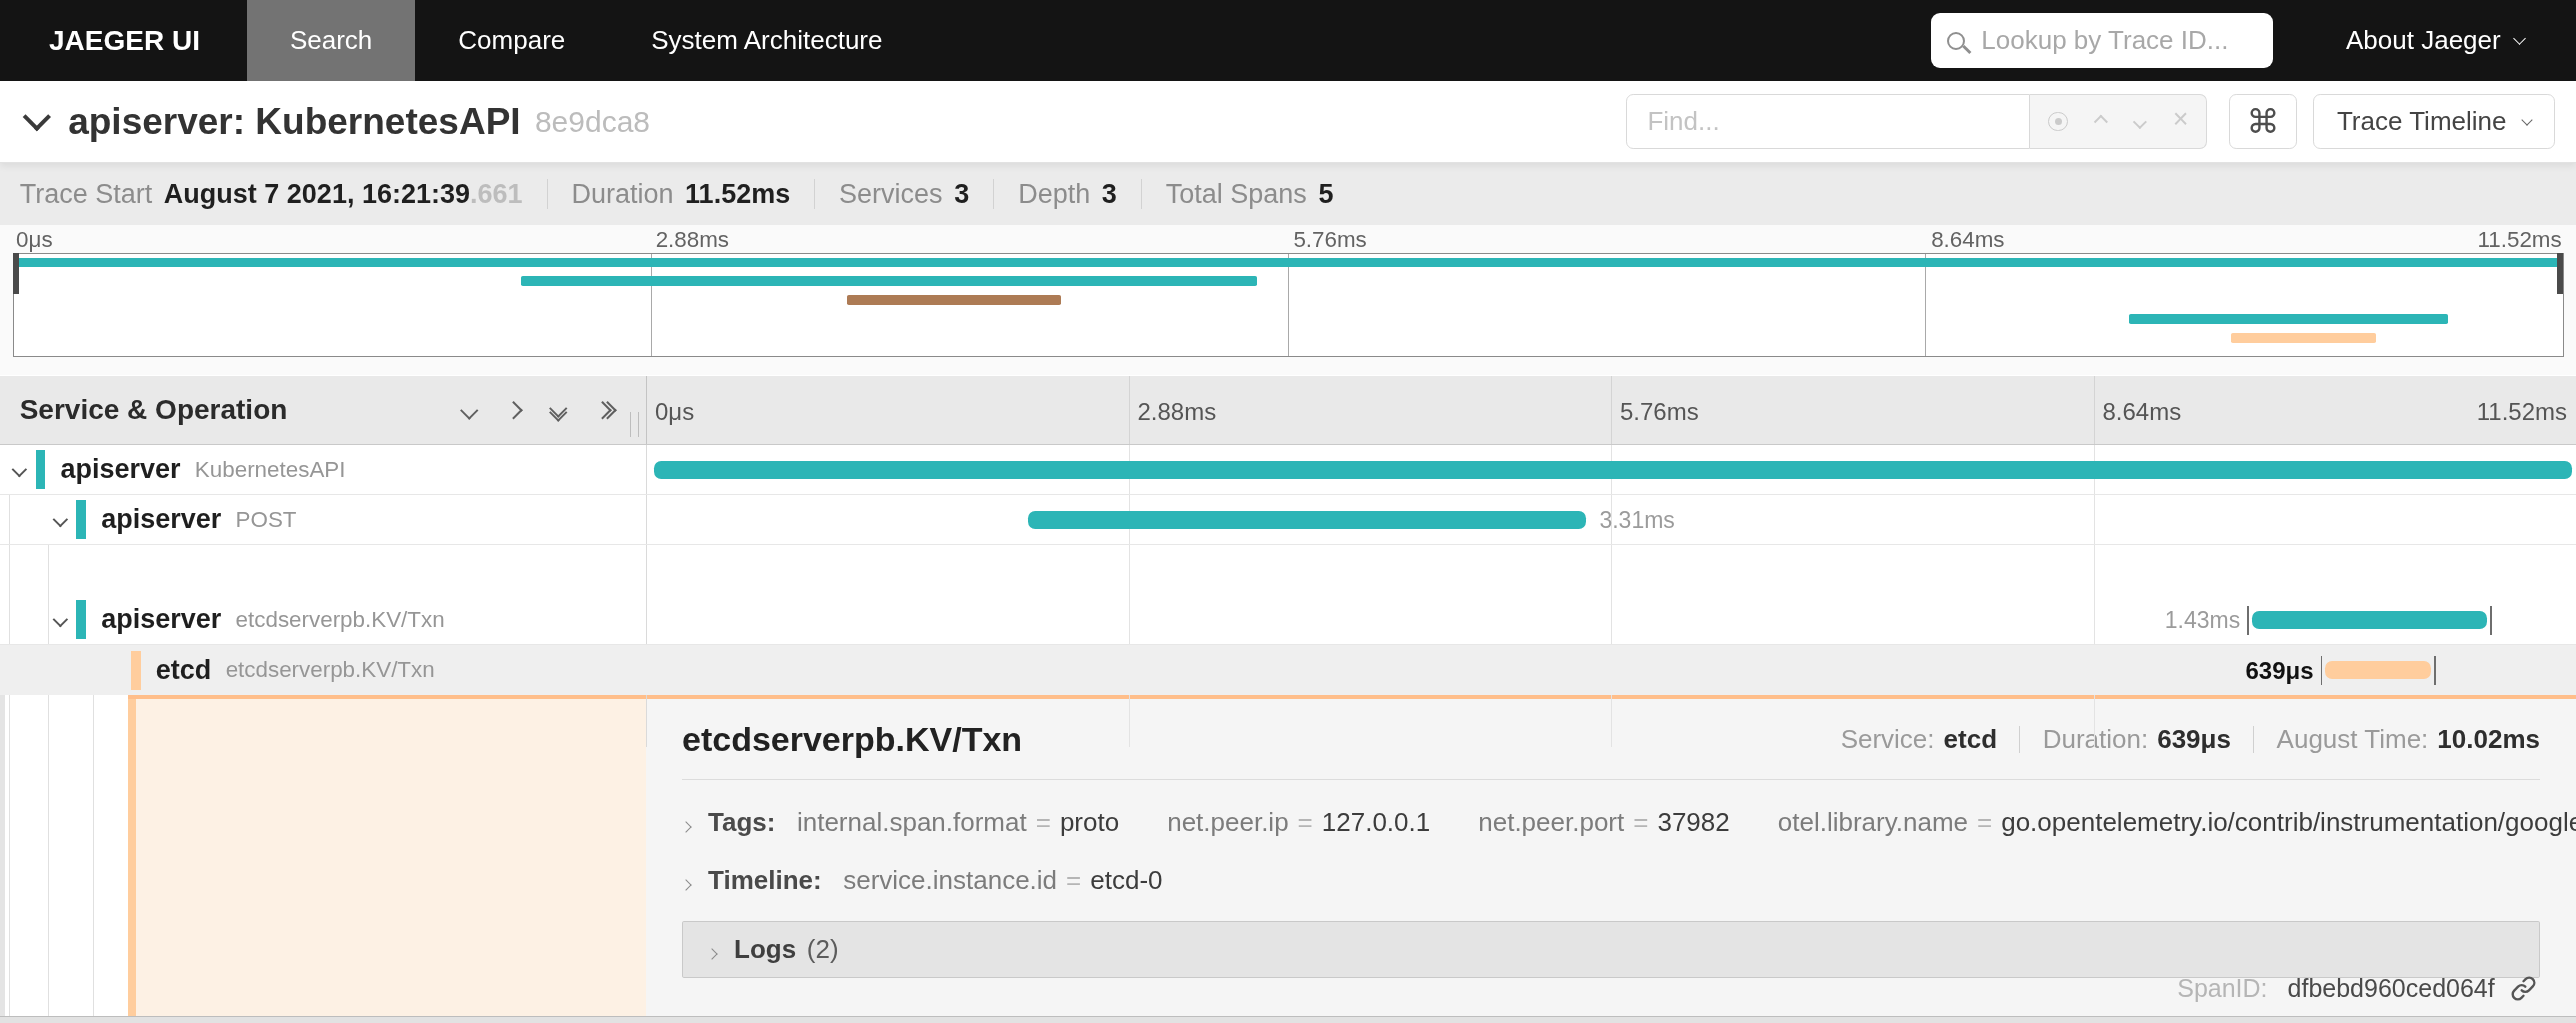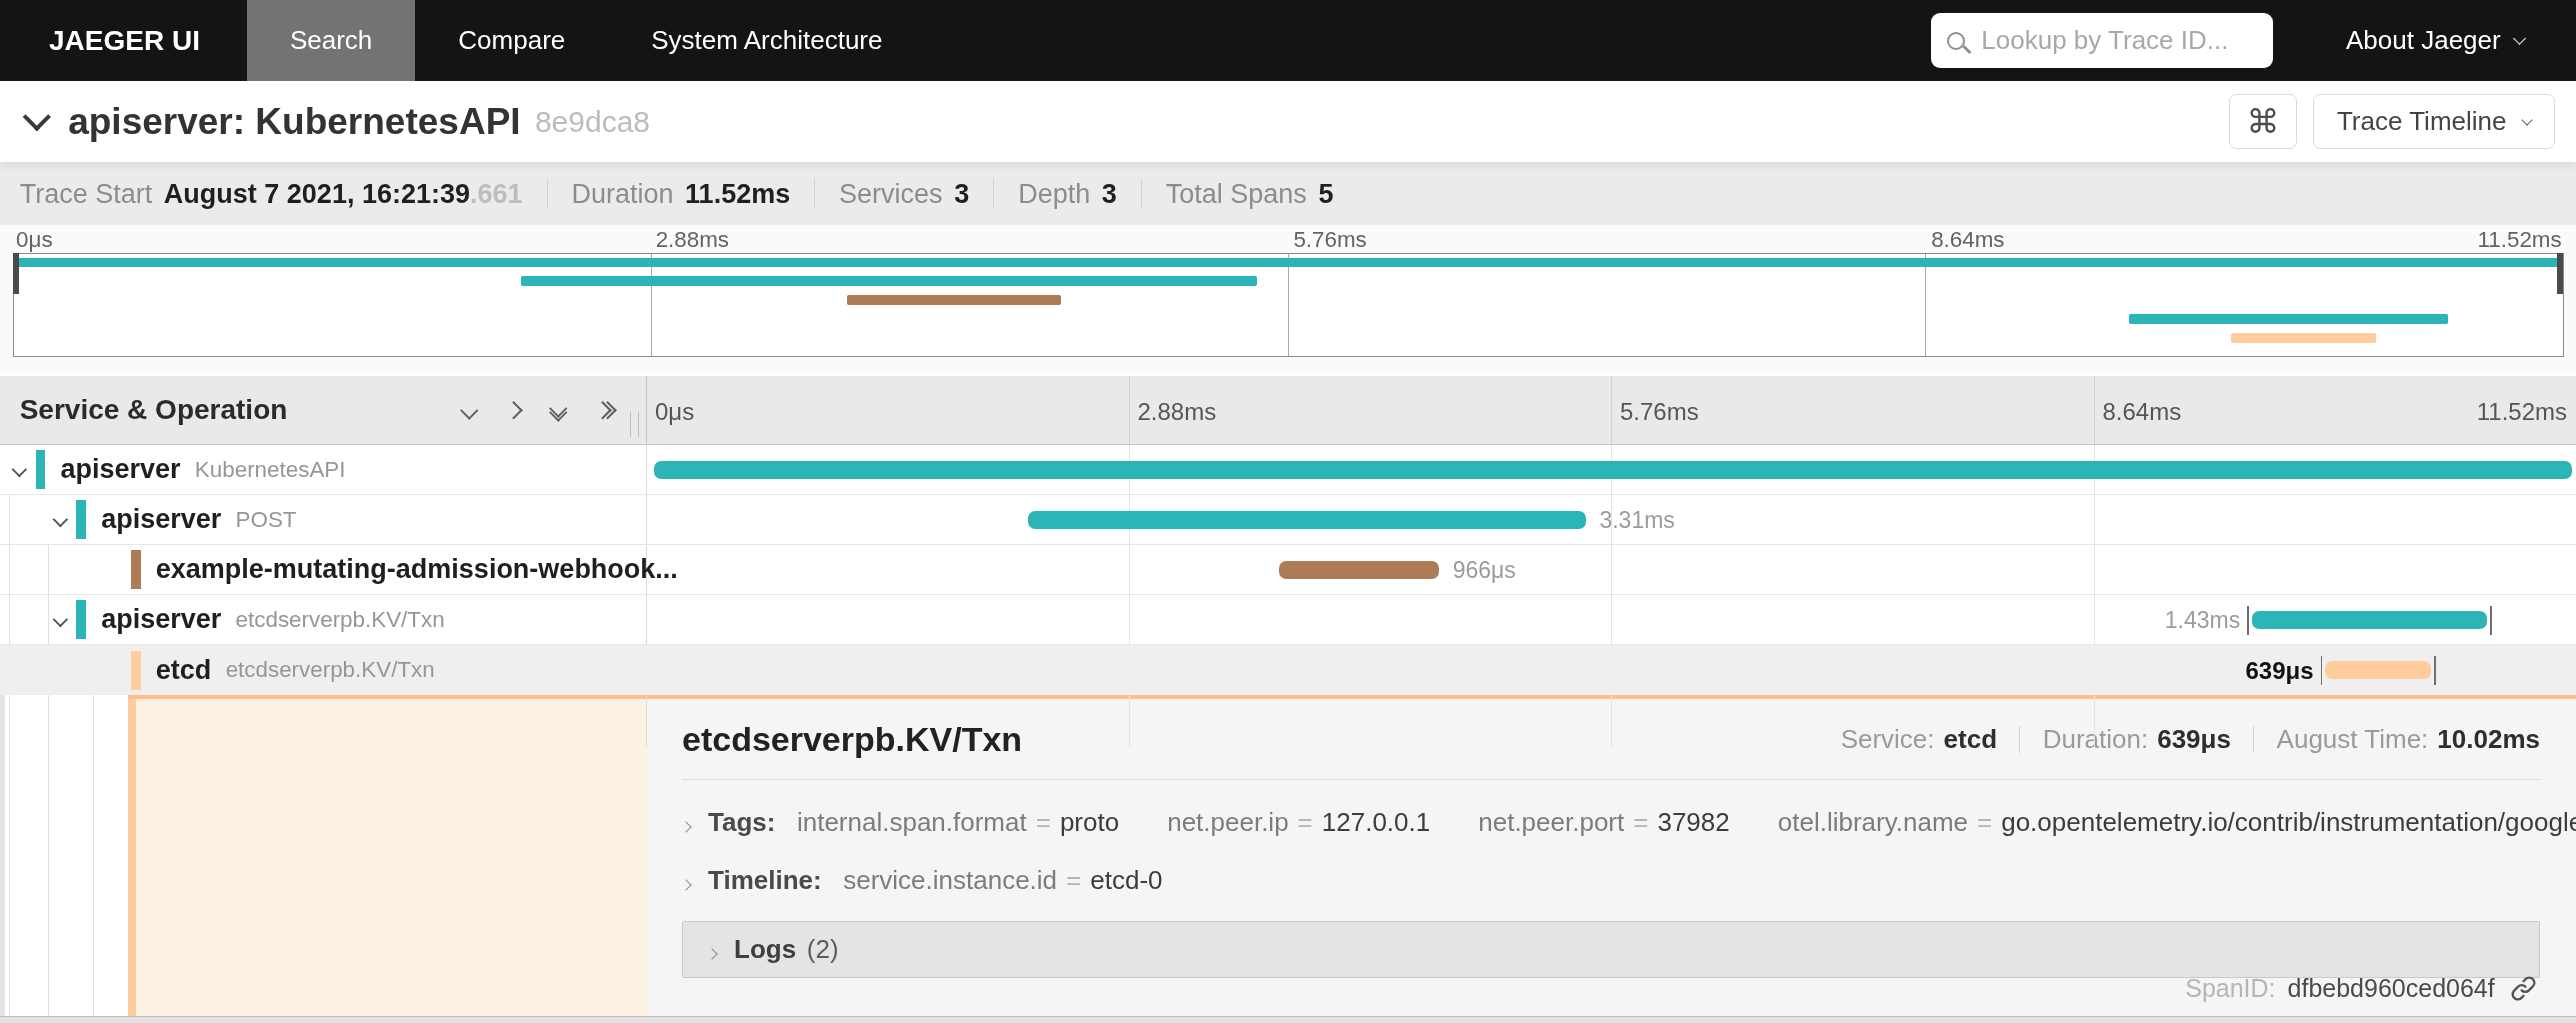--- a/index.html
+++ b/index.html
@@ -157,21 +157,21 @@
   .kv .k { color:#7c7c7c; }
   .kv .eq { color:#b5b5b5; margin:0 9px; }
   .kv .v { color:#3c3c3c; }
   .kv-sep { width:0.9px; height:27px; background:#d8d8d8; margin:0 24px; }
   .logsbox { margin-top:25px; height:57px; background:#e4e4e4; border:0.9px solid #c9c9c9;
              border-radius:1.8px; display:flex; align-items:center; padding-left:25px; font-size:26px; }
   .logsbox .dp-label { margin-right:0; color:#3f3f3f; }
   .logs-count { color:#5c5c5c; margin-left:10.7px; font-weight:normal; }
   .spanidrow { position:absolute; right:38px; bottom:12.5px; display:flex; align-items:center; font-size:25px; }
   .spanid-label { color:#b5b5b5; }
-  .spanid-value { color:#4a4a4a; margin-left:12px; }
+  .spanid-value { color:#4a4a4a; margin-left:20px; }
   .linkicon { margin-left:14.3px; color:#555; display:inline-flex; }
   .bottomstrip { position:absolute; left:0; right:0; bottom:0; height:7.2px;
                  background:#e2e2e2; border-top:1.8px solid #bdbdbd; }
 </style>
 </head>
 <body>
 
 <div class="topnav">
   <div class="brand">JAEGER UI</div>
   <div class="nav-item active" style="background: #737373;">Search</div>
@@ -188,20 +188,31 @@
   </div>
 </div>
 
 <div class="tracebar">
   <span class="tr-caret">
     <i class="c down"></i>
   </span>
   <span class="tr-title">apiserver: KubernetesAPI</span>
   <span class="tr-hex">8e9dca8</span>
   <div class="tr-spacer"></div>
+  <div class="findgrp">
+    <div class="find-input">
+      <input type="text" placeholder="Find..." style="">
+    </div>
+    <div class="find-addon">
+      <span class="crosshair"></span>
+      <i class="c up"></i>
+      <i class="c down"></i>
+      <span class="xicon">×</span>
+    </div>
+  </div>
   <div class="cmdbtn">
     <span>⌘</span>
   </div>
   <div class="ttbtn">
     <span>Trace Timeline</span>
     <i class="c down"></i>
   </div>
 </div>
 
 <div class="summary">
@@ -305,31 +316,20 @@
       <span class="colorbar" style="background: rgb(44, 181, 182);"></span>
       <span class="svc">apiserver</span>
       <span class="op">POST</span>
     </div>
     <div class="rtl">
       <div class="bar" style="left: 19.8%; width: 28.9%; background: rgb(44, 181, 182);"></div>
       <span class="bar-label" style="left: 49.4%;">3.31ms</span>
     </div>
   </div>
 
-  <div class="row r2">
-    <div class="rname">
-      <span class="sp2"></span>
-      <span class="colorbar" style="background: rgb(173, 123, 85);"></span>
-      <span class="svc">example-mutating-admission-webhook...</span>
-    </div>
-    <div class="rtl">
-      <div class="bar" style="left: 32.8%; width: 8.3%; background: rgb(173, 123, 85);"></div>
-      <span class="bar-label" style="left: 41.8%;">966μs</span>
-    </div>
-  </div>
 
   <div class="row r3">
     <div class="rname">
       <span class="sp1"></span>
       <span class="rcaret"><i class="c down"></i></span>
       <span class="colorbar" style="background: rgb(44, 181, 182);"></span>
       <span class="svc">apiserver</span>
       <span class="op">etcdserverpb.KV/Txn</span>
     </div>
     <div class="rtl">

